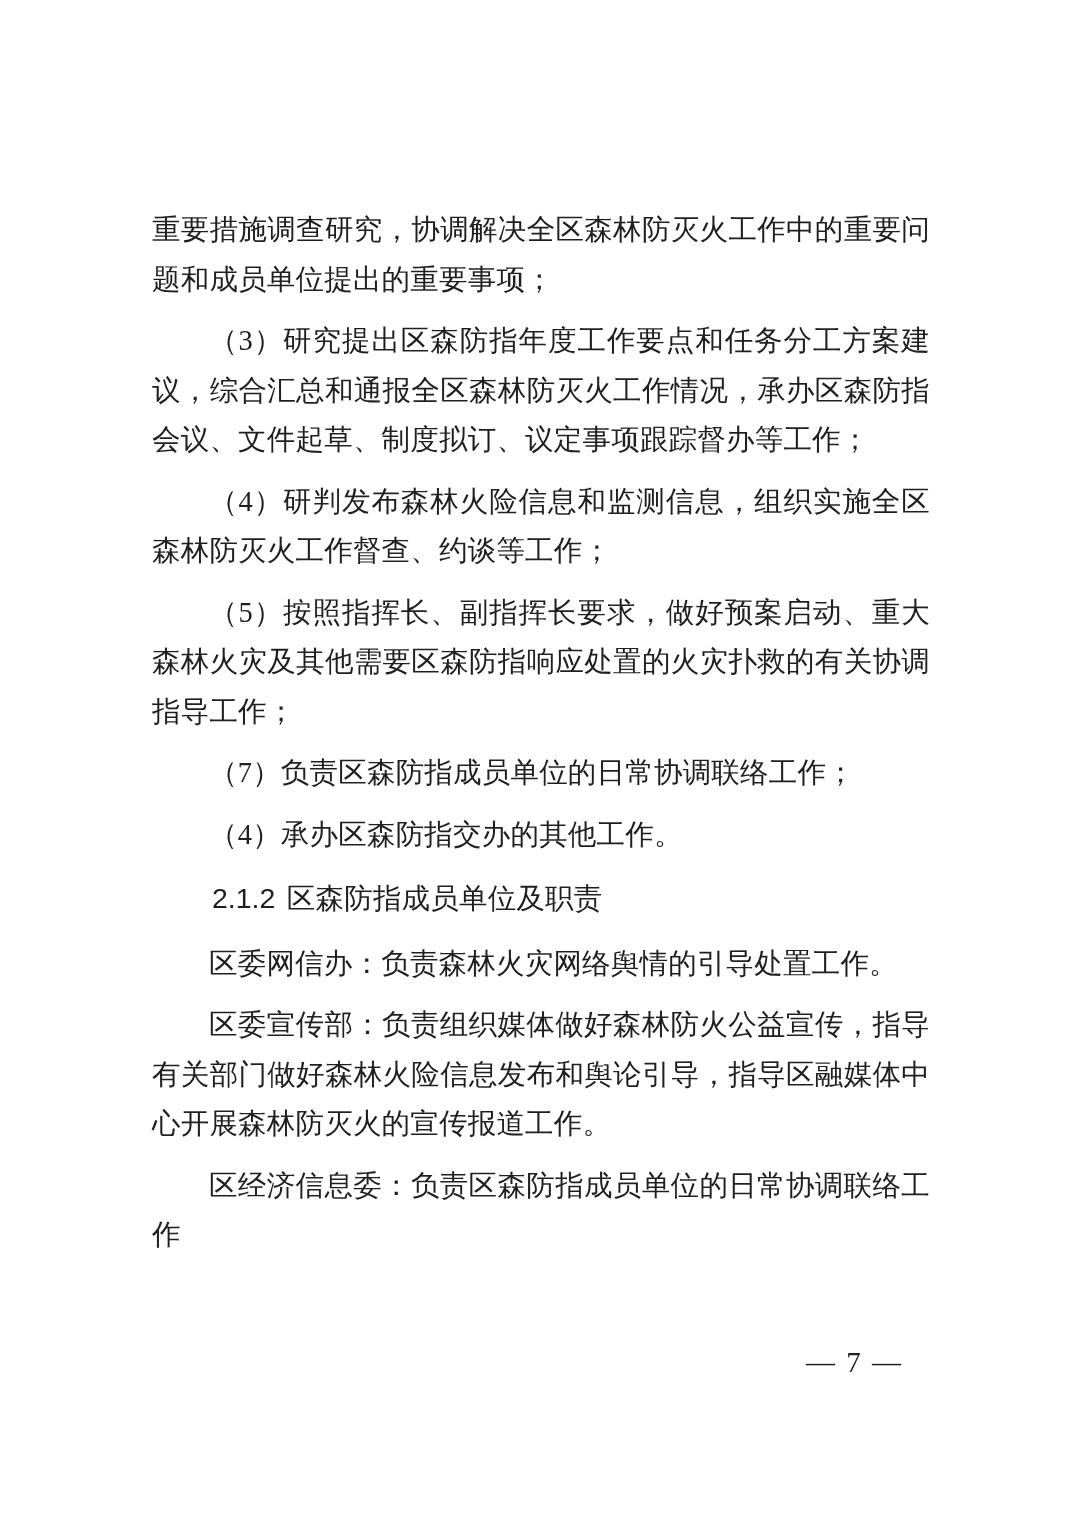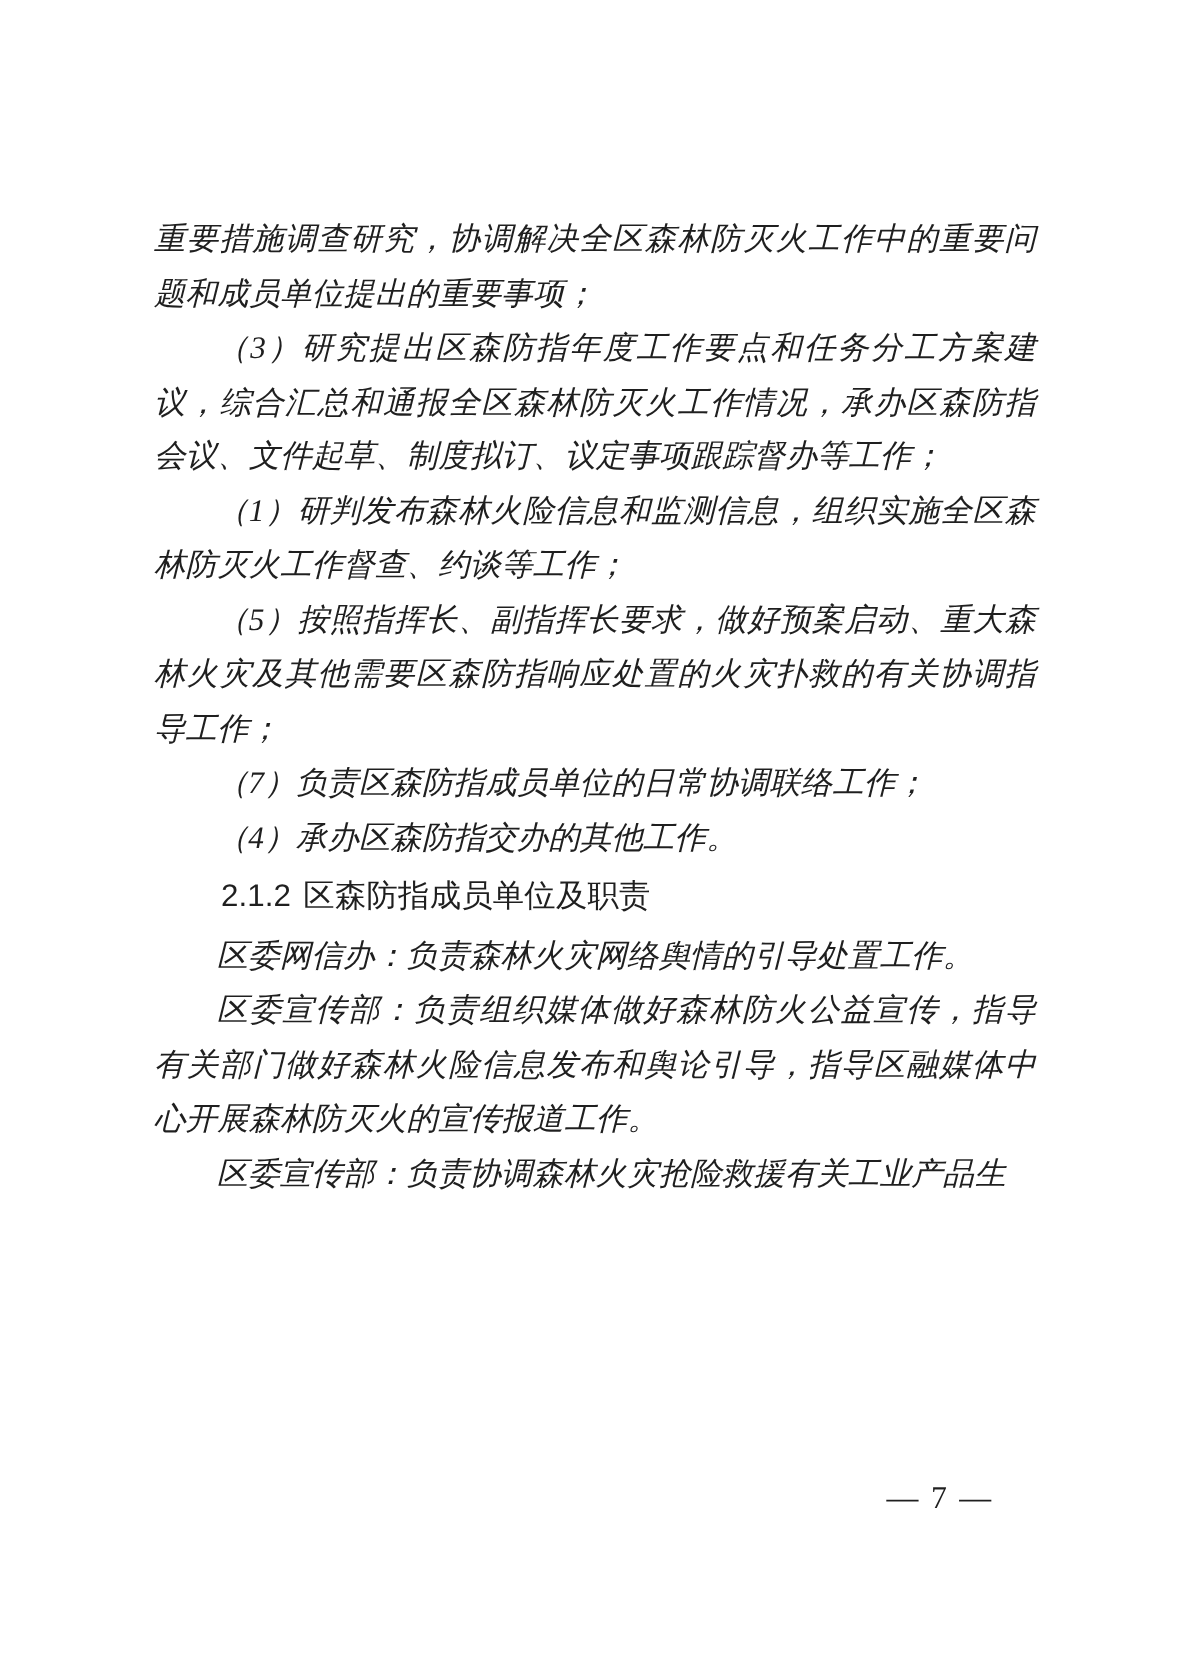--- a/index.html
+++ b/index.html
@@ -21,29 +21,28 @@
     left: 140px;
     top: 193px;
     width: 802px;
     font-size: 28.5px;
     line-height: 49.5px;
     text-align: justify;
     text-justify: inter-character;
     letter-spacing: 0.2px;
   }
   .para {
-    margin: 0;
+    margin: 12px;
     padding: 0;
-    font-style: italic;
   }
   .para.indent {
     text-indent: 2em;
   }
   .heading {
-    margin: 4px;
+    margin: 15px;
     padding: 0;
     text-indent: 2em;
     white-space: nowrap;
   }
   .heading .num {
     font-family: "Liberation Sans", "DejaVu Sans", sans-serif;
     margin-right: 0.4em;
     letter-spacing: 0;
   }
   .footer {
@@ -59,36 +58,36 @@
 </head>
 <body>
 
 <div class="page">
   <div class="content">
 
     <p class="para">重要措施调查研究，协调解决全区森林防灭火工作中的重要问题和成员单位提出的重要事项；</p>
 
     <p class="para indent">（3）研究提出区森防指年度工作要点和任务分工方案建议，综合汇总和通报全区森林防灭火工作情况，承办区森防指会议、文件起草、制度拟订、议定事项跟踪督办等工作；</p>
 
-    <p class="para indent">（1）研判发布森林火险信息和监测信息，组织实施全区森林防灭火工作督查、约谈等工作；</p>
+    <p class="para indent">（4）研判发布森林火险信息和监测信息，组织实施全区森林防灭火工作督查、约谈等工作；</p>
 
     <p class="para indent">（5）按照指挥长、副指挥长要求，做好预案启动、重大森林火灾及其他需要区森防指响应处置的火灾扑救的有关协调指导工作；</p>
 
     <p class="para indent">（7）负责区森防指成员单位的日常协调联络工作；</p>
 
     <p class="para indent">（4）承办区森防指交办的其他工作。</p>
 
     <p class="heading">
       <span class="num">2.1.2</span><span>区森防指成员单位及职责</span>
     </p>
 
 
     <p class="para indent">区委网信办：负责森林火灾网络舆情的引导处置工作。</p>
 
     <p class="para indent">区委宣传部：负责组织媒体做好森林防火公益宣传，指导有关部门做好森林火险信息发布和舆论引导，指导区融媒体中心开展森林防灭火的宣传报道工作。</p>
 
 
-    <p class="para indent">区委宣传部：负责协调森林火灾抢险救援有关工业产品生</p>
+    <p class="para indent">区经济信息委：负责区森防指成员单位的日常协调联络工作</p>
 
   </div>
 
   <div class="footer">— 7 —</div>
 </div>
 
 </body></html>

